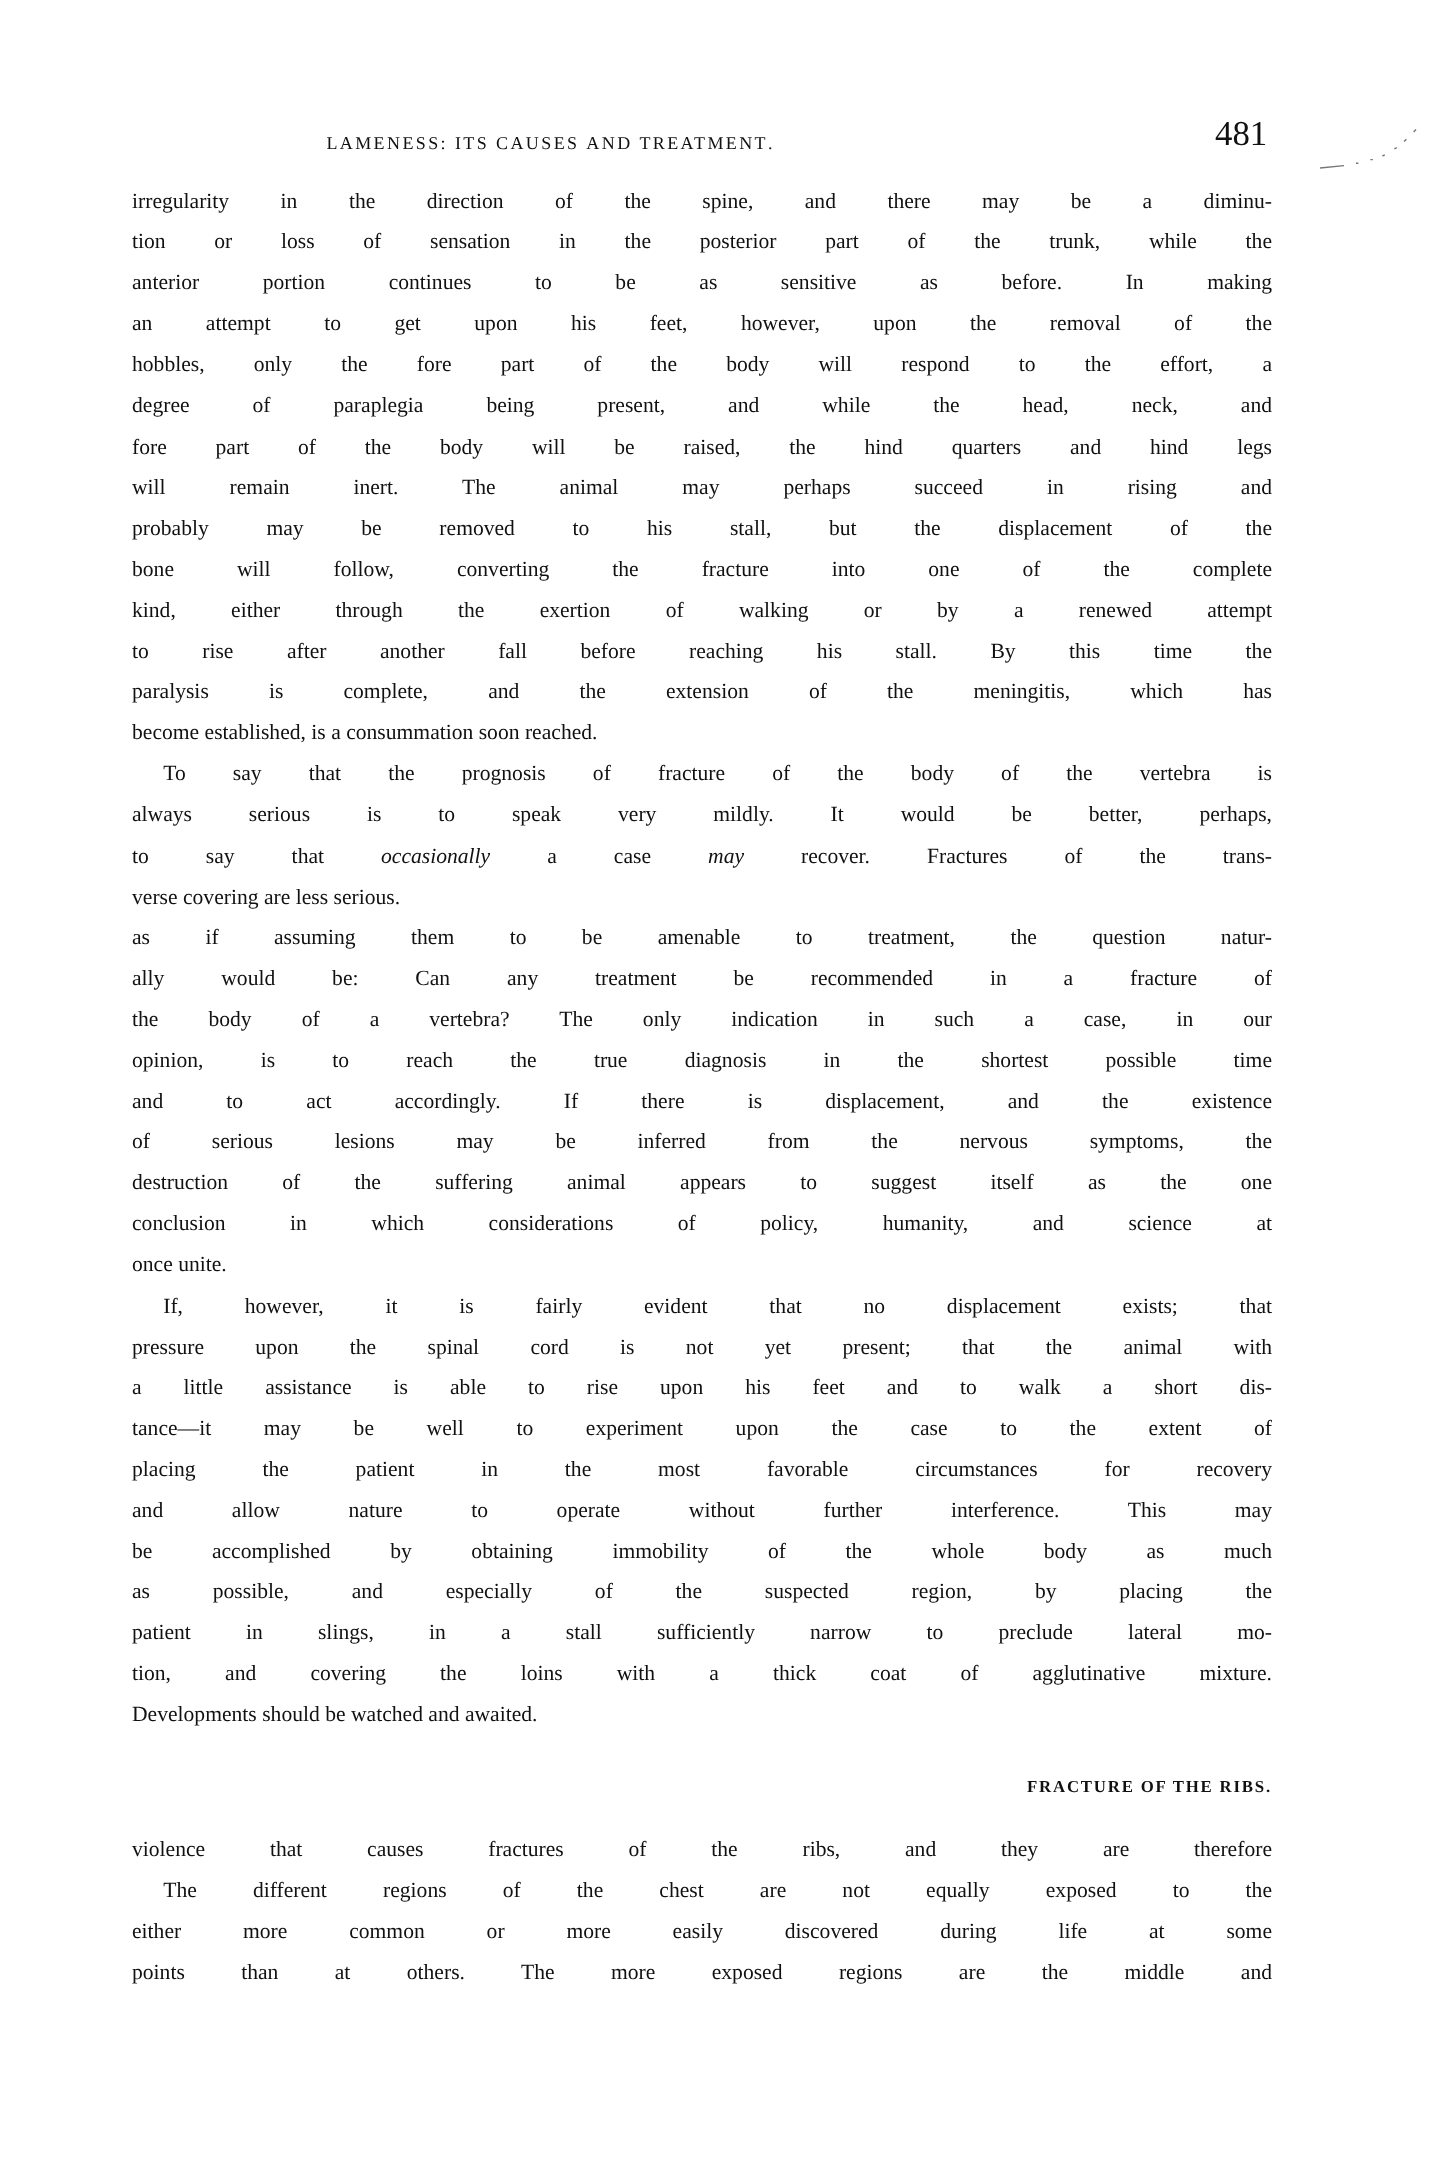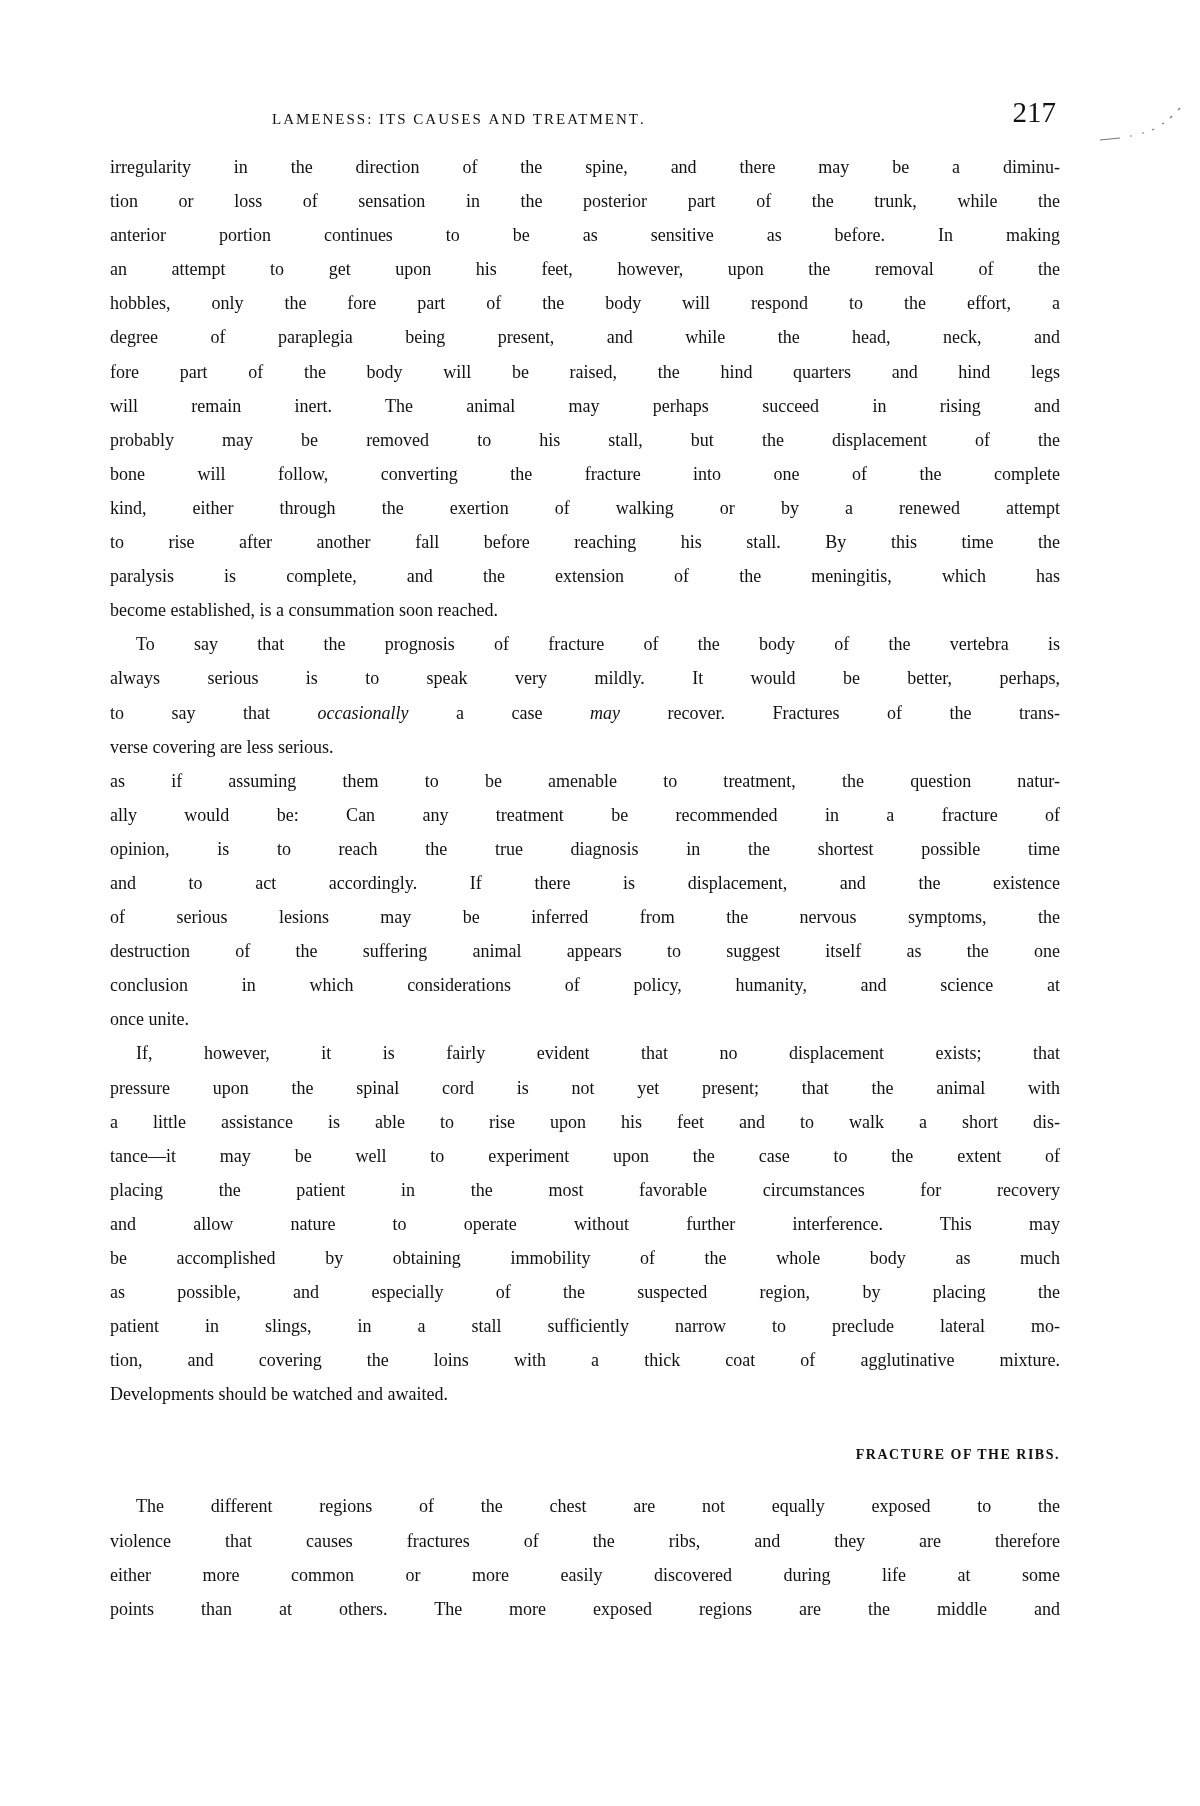--- a/index.html
+++ b/index.html
@@ -91,21 +91,21 @@
     .ribs {
       margin-top: 0;
     }
   </style>
 </head>
 <body>
 
 <div class="page">
   <div class="running-head">
     <span class="running-title">LAMENESS: ITS CAUSES AND TREATMENT.</span>
-    <span class="page-number">217</span>
+    <span class="page-number">481</span>
   </div>
 
   <div class="body-text" id="body-text">
       <div class="para">
         <span class="line">irregularity in the direction of the spine, and there may be a diminu-</span>
         <span class="line">tion or loss of sensation in the posterior part of the trunk, while the</span>
         <span class="line">anterior portion continues to be as sensitive as before.  In making</span>
         <span class="line">an attempt to get upon his feet, however, upon the removal of the</span>
         <span class="line">hobbles, only the fore part of the body will respond to the effort, a</span>
         <span class="line">degree of paraplegia being present, and while the head, neck, and</span>
@@ -120,20 +120,21 @@
       </div>
       <div class="para">
         <span class="line indent">To say that the prognosis of fracture of the body of the vertebra is</span>
         <span class="line">always serious is to speak very mildly.  It would be better, perhaps,</span>
         <span class="line">to say that <em>occasionally</em> a case <em>may</em> recover.  Fractures of the trans-</span>
         <span class="line last">verse covering are less serious.</span>
       </div>
       <div class="para">
         <span class="line">as if assuming them to be amenable to treatment, the question natur-</span>
         <span class="line">ally would be: Can any treatment be recommended in a fracture of</span>
+        <span class="line">the body of a vertebra?  The only indication in such a case, in our</span>
         <span class="line">opinion, is to reach the true diagnosis in the shortest possible time</span>
         <span class="line">and to act accordingly.  If there is displacement, and the existence</span>
         <span class="line">of serious lesions may be inferred from the nervous symptoms, the</span>
         <span class="line">destruction of the suffering animal appears to suggest itself as the one</span>
         <span class="line">conclusion in which considerations of policy, humanity, and science at</span>
         <span class="line last">once unite.</span>
       </div>
       <div class="para">
         <span class="line indent">If, however, it is fairly evident that no displacement exists; that</span>
         <span class="line">pressure upon the spinal cord is not yet present; that the animal with</span>
@@ -146,22 +147,22 @@
         <span class="line">patient in slings, in a stall sufficiently narrow to preclude lateral mo-</span>
         <span class="line">tion, and covering the loins with a thick coat of agglutinative mixture.</span>
         <span class="line last">Developments should be watched and awaited.</span>
       </div>
     </div>
 
   <div class="section-heading">FRACTURE OF THE RIBS.</div>
 
   <div class="body-text ribs" id="ribs-text">
       <div class="para">
+        <span class="line">violence that causes fractures of the ribs, and they are therefore</span>
         <span class="line indent">The different regions of the chest are not equally exposed to the</span>
-        <span class="line">violence that causes fractures of the ribs, and they are therefore</span>
         <span class="line">either more common or more easily discovered during life at some</span>
         <span class="line">points than at others.  The more exposed regions are the middle and</span>
       </div>
     </div>
 </div>
 
 <svg class="scan-mark" viewBox="0 0 100 50">
   <path d="M 10 40 L 30 38 M 40 36 L 42 36 M 52 33 L 54 33 M 62 30 L 64 29 M 72 24 L 74 23 M 80 18 L 82 16 M 88 10 L 90 8" stroke="#777" stroke-width="1.2" fill="none"></path>
 </svg>
 

